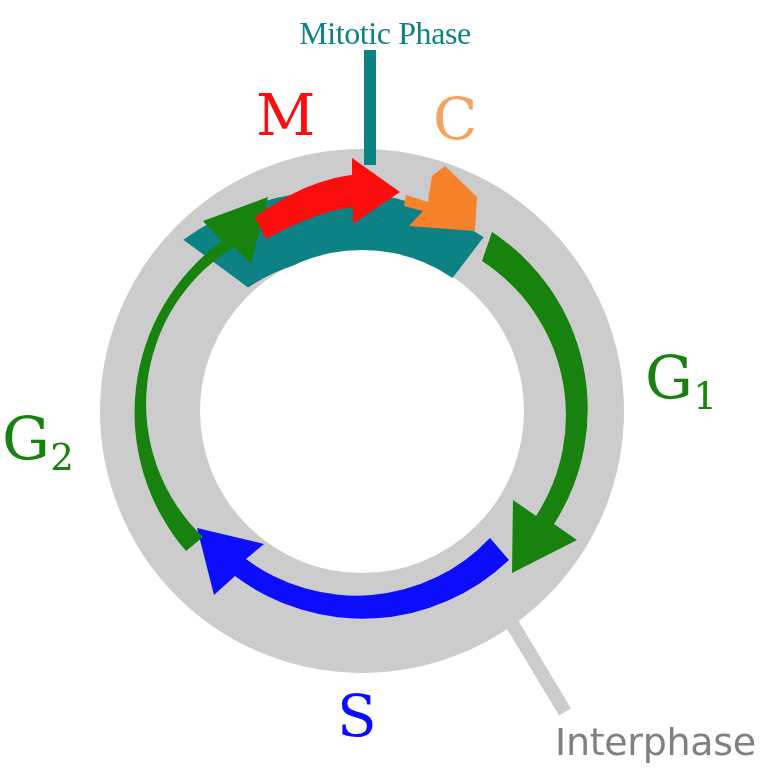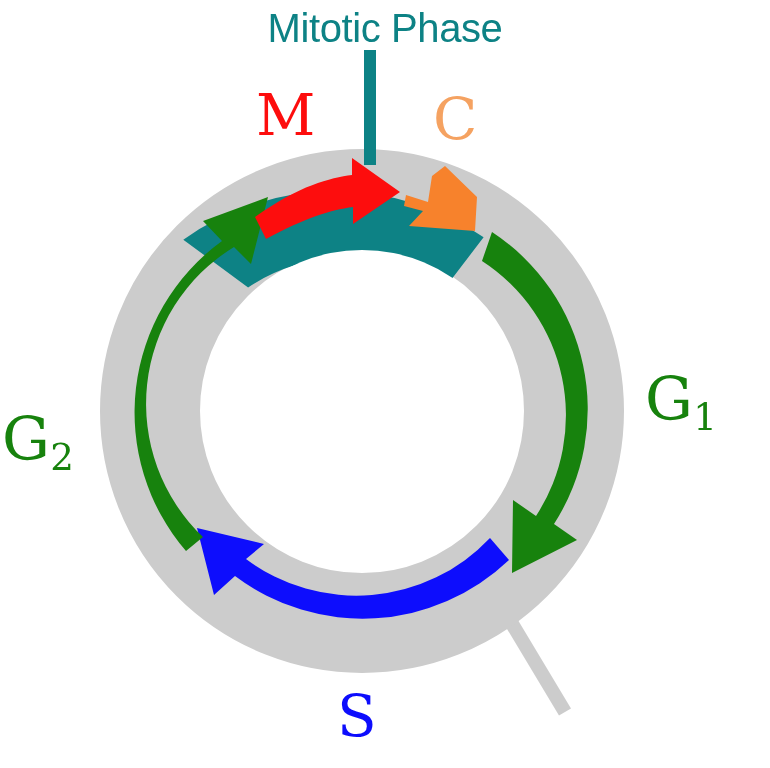--- a/index.html
+++ b/index.html
@@ -29,23 +29,23 @@
   }
   .lbl {
     position: absolute;
     white-space: nowrap;
     line-height: 1;
     user-select: none;
   }
   #label-mitotic-phase {
     left: 50%;
     transform: translateX(-50%);
-    top: 8px;
-    font-size: 40px;
-    font-family: Liberation Sans, sans-serif;
+    top: 17px;
+    font-size: 32px;
+    font-family: Liberation Serif, serif;
     letter-spacing: -0.4px;
   }
   #label-m {
     left: 256px;
     top: 86px;
     font-size: 58px;
     font-family: "DejaVu Serif", serif;
   }
   #label-c {
     left: 433px;
@@ -55,21 +55,21 @@
   }
   #label-g2 {
     left: 2px;
     top: 369px;
     font-size: 60px;
     font-family: "DejaVu Serif", serif;
     margin-top: 40px;
   }
   #label-g1 {
     left: 645px;
-    top: 369px;
+    top: 348px;
     font-size: 60px;
     font-family: "DejaVu Serif", serif;
     text-align: center;
   }
   #label-s {
     left: 337px;
     top: 687px;
     font-size: 58px;
     font-family: "DejaVu Serif", serif;
   }
@@ -173,14 +173,15 @@
   <div class="lbl" id="label-g2" style="color:#17820d">
     <span>G</span><span class="sub">2</span>
   </div>
 
   <div class="lbl" id="label-g1" style="color:#17820d">
     <span>G</span><span class="sub">1</span>
   </div>
 
   <div class="lbl" id="label-s" style="color:#0d0dfd">S</div>
 
+  <div class="lbl" id="label-interphase" style="color:#808080">Interphase</div>
 
 </div>
 
 </body></html>

